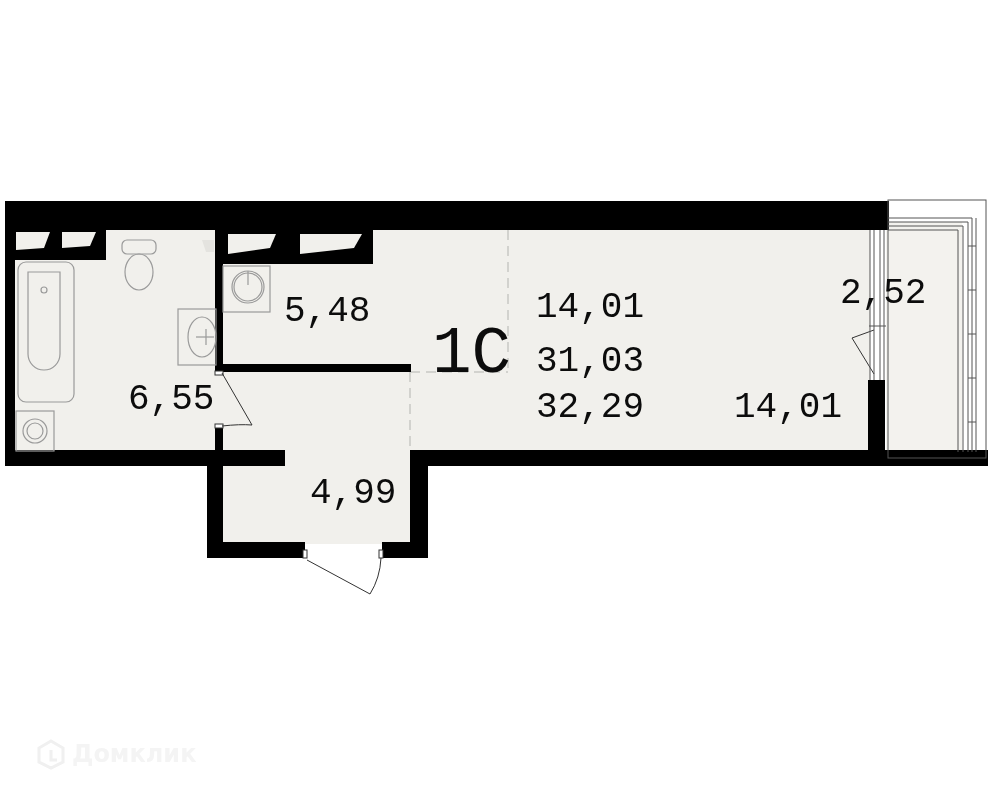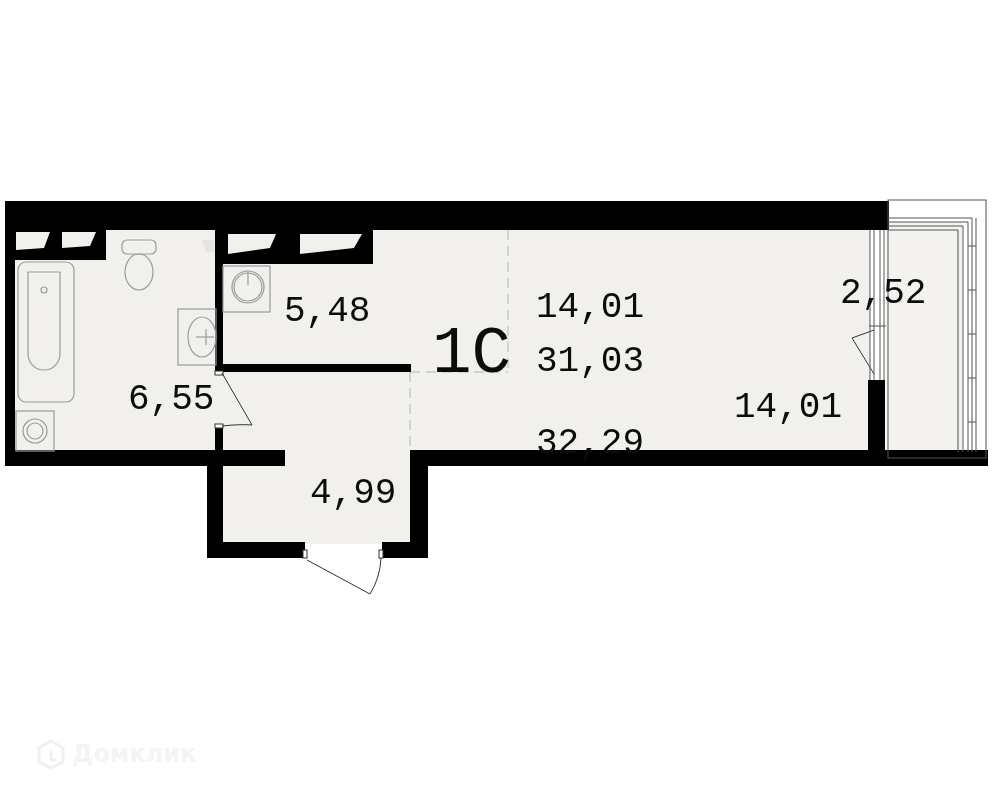--- a/index.html
+++ b/index.html
@@ -128,21 +128,21 @@
 
 <div class="lbl area" style="left:92px; top:382px;margin-left:36px;">6,55</div>
 <div class="lbl area" style="left:284px; top:294px;">5,48</div>
 <div class="lbl area" style="left:268px; top:476px;margin-left:42px;">4,99</div>
 <div class="lbl area" style="left:734px; top:390px;">14,01</div>
 <div class="lbl area" style="left:840px; top:276px;">2,52</div>
 
 <div class="lbl type" style="left:432px; top:322px;">1С</div>
 <div class="lbl area" style="left:536px; top:290px;">14,01</div>
 <div class="lbl area" style="left:536px; top:344px;">31,03</div>
-<div class="lbl area" style="left:536px; top:390px;margin-top:36px;">32,29</div>
+<div class="lbl area" style="left:536px; top:390px;">32,29</div>
 
 <div class="watermark">
   <svg width="30" height="32" viewBox="0 0 30 32">
     <path d="M15 3 L27 10 V24 L15 30 L3 24 V10 Z" fill="none" stroke="#f0f0f0" stroke-width="3"></path>
     <path d="M15 12 V22 H21" fill="none" stroke="#f0f0f0" stroke-width="3"></path>
   </svg>
   <span>Домклик</span>
 </div>
 
 </body></html>

